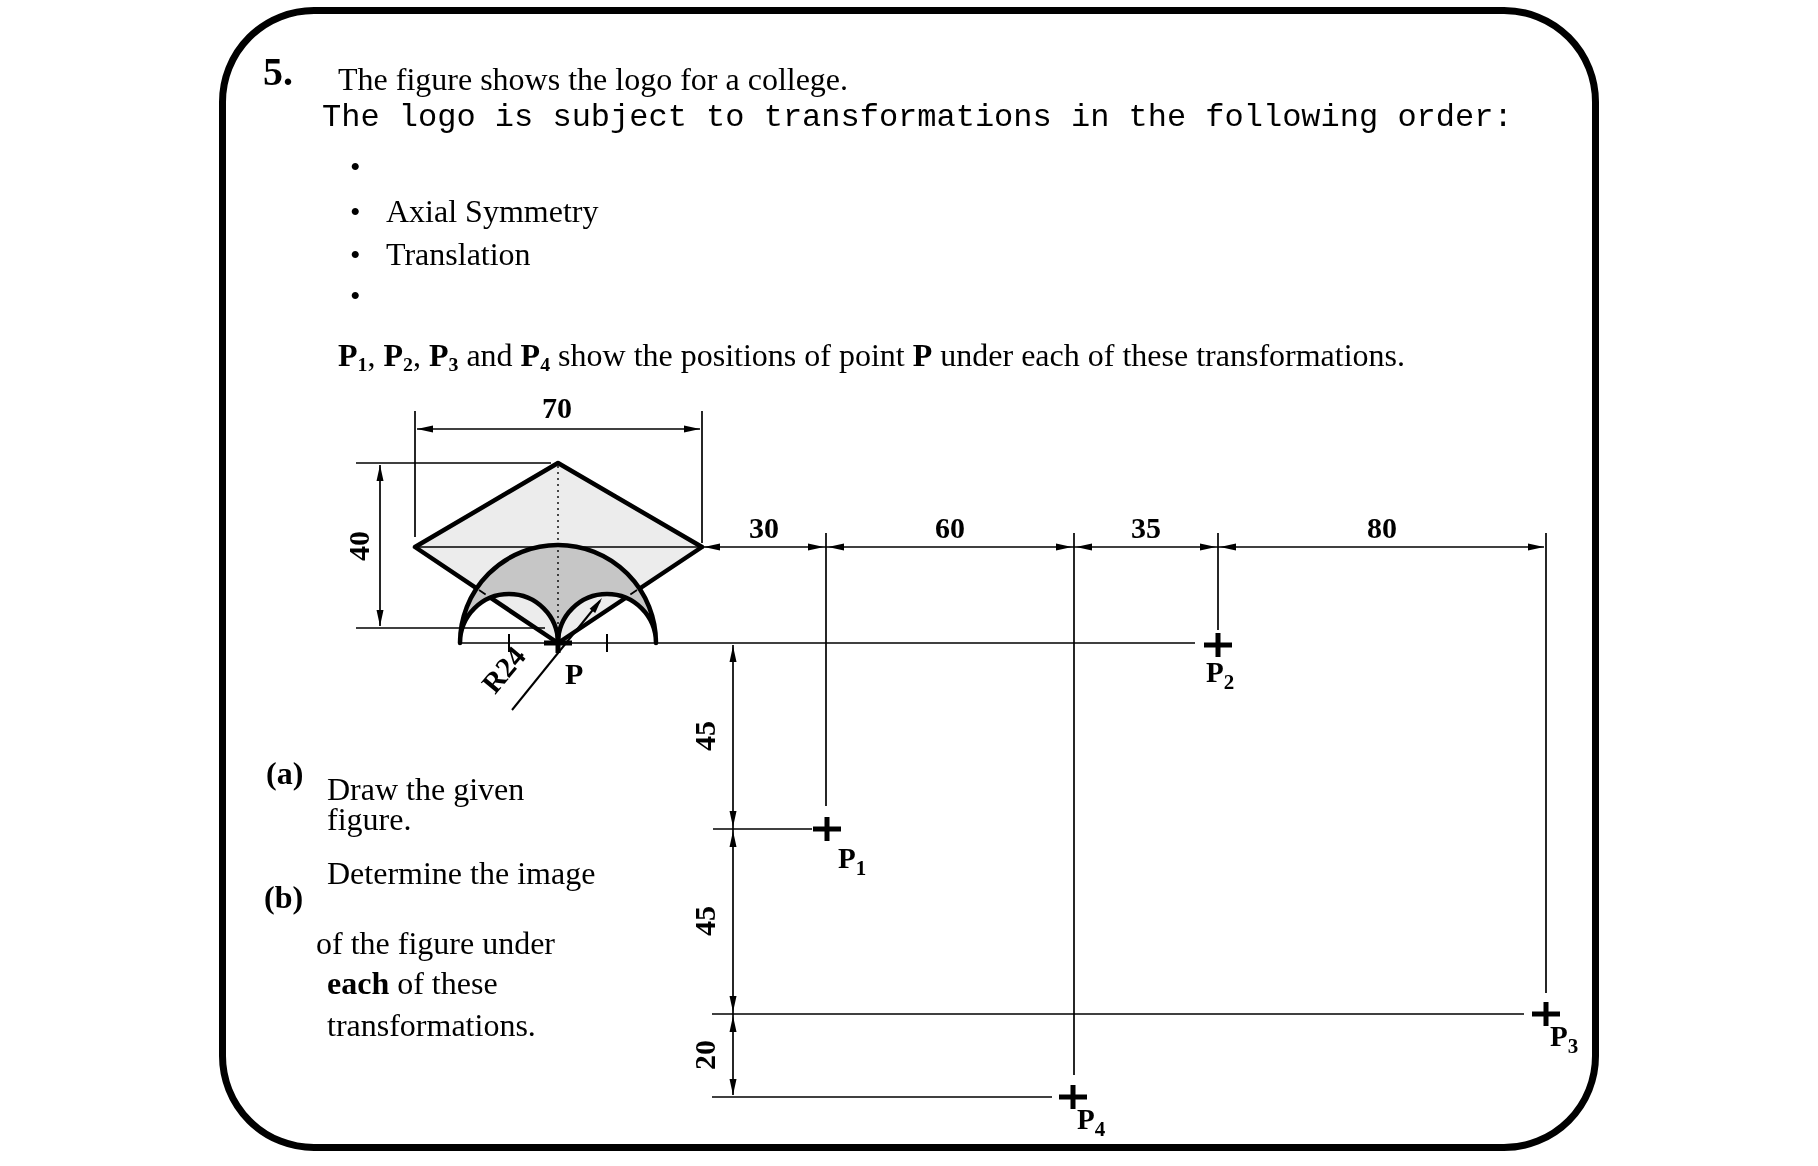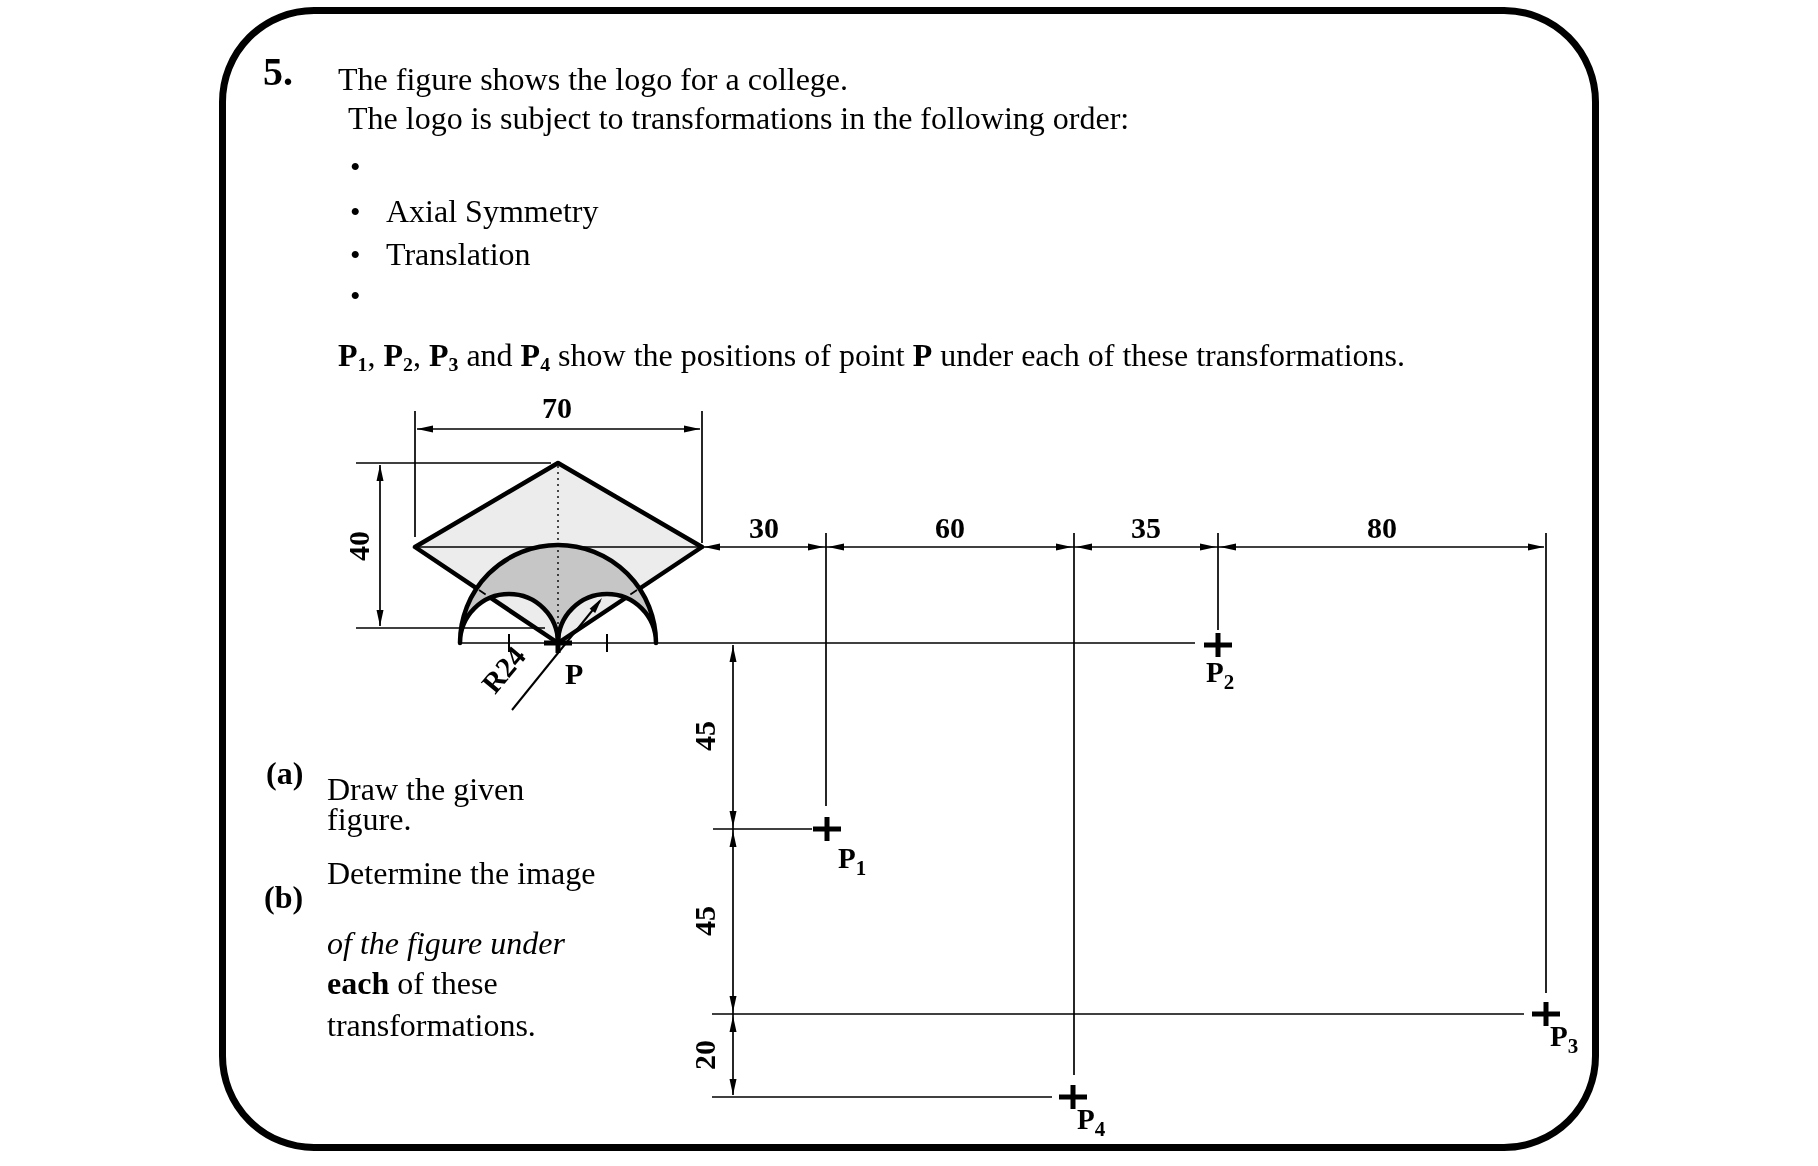--- a/index.html
+++ b/index.html
@@ -20,21 +20,21 @@
   .psub{font-size:21px;}
 </style>
 </head>
 <body>
 
 <div id="canvas">
   <div id="frame"></div>
 
   <div class="abs big" style="left:263px;top:48px;">5.</div>
   <div class="abs t" style="left:338px;top:60px;">The figure shows the logo for a college.</div>
-  <div class="abs t" style="left:348px;top:99px;">The logo is subject to transformations in the following order:</div>
+  <div class="abs t" style="left:322px;top:99px;font-family:Liberation Mono, monospace;">The logo is subject to transformations in the following order:</div>
 
   <div class="abs" style="left:350px;top:150px;">
     <div class="bullet-row">
       <span class="bullet-dot">•</span>
     </div>
     <div class="bullet-row">
       <span class="bullet-dot">•</span>
       <span>Axial Symmetry</span>
     </div>
     <div class="bullet-row">
@@ -49,21 +49,21 @@
   <div class="abs t" style="left:338px;top:336px;">
     <span class="bld">P</span><sub class="ps">1</sub><span>, </span><span class="bld">P</span><sub class="ps">2</sub><span>, </span><span class="bld">P</span><sub class="ps">3</sub><span> and </span><span class="bld">P</span><sub class="ps">4</sub><span> show the positions of point </span><span class="bld">P</span><span> under each of these transformations.</span>
   </div>
 
   <div class="abs t bld" style="left:266px;top:754px;">(a)</div>
   <div class="abs t" style="left:327px;top:770px;">Draw the given</div>
   <div class="abs t" style="left:327px;top:800px;">figure.</div>
 
   <div class="abs t bld" style="left:264px;top:878px;">(b)</div>
   <div class="abs t" style="left:327px;top:854px;">Determine the image</div>
-  <div class="abs t" style="left:327px;top:924px;font-style:italic;">of the figure under</div>
+  <div class="abs t" style="left:316px;top:924px;">of the figure under</div>
   <div class="abs t" style="left:327px;top:964px;"><span class="bld">each</span><span> of these</span></div>
   <div class="abs t" style="left:327px;top:1006px;">transformations.</div>
 
   <svg class="abs" style="left:0;top:0;" width="1818" height="1166" viewBox="0 0 1818 1166">
 
     <g>
       <path d="M558,463 L702,547 L558,643 L415,547 Z" stroke="#000" stroke-width="4.5" stroke-linejoin="round" fill="#ececec"></path>
       <line x1="415" y1="547" x2="702" y2="547" stroke="#000" stroke-width="1.7"></line>
       <path d="M460,643 A98,98 0 0 1 656,643 A49,49 0 0 0 558,643 A49,49 0 0 0 460,643 Z" stroke="#000" stroke-width="4.5" stroke-linejoin="round" fill="#c6c6c6"></path>
       <line x1="479" y1="590" x2="552" y2="639" stroke="#000" stroke-width="1.8" stroke-dasharray="8 5"></line>

